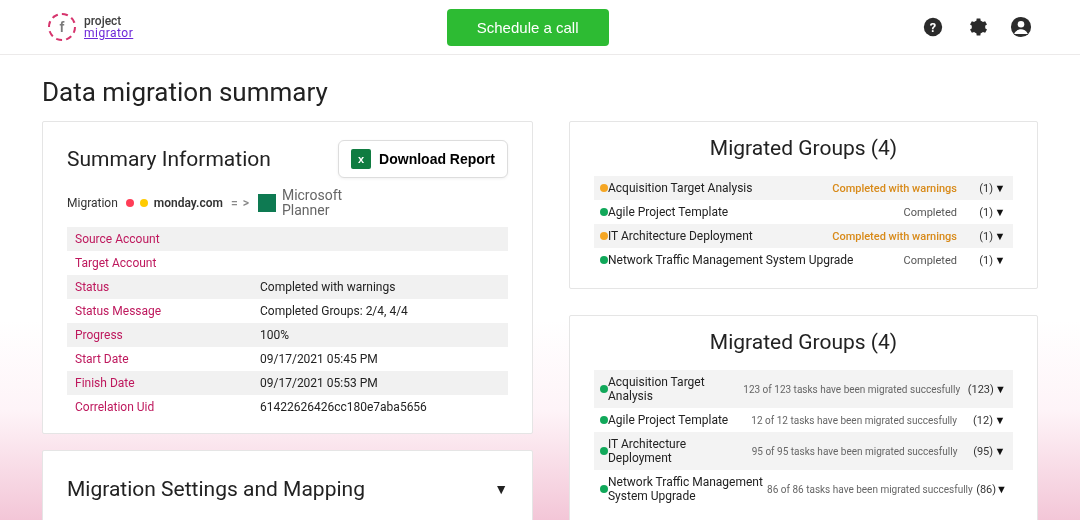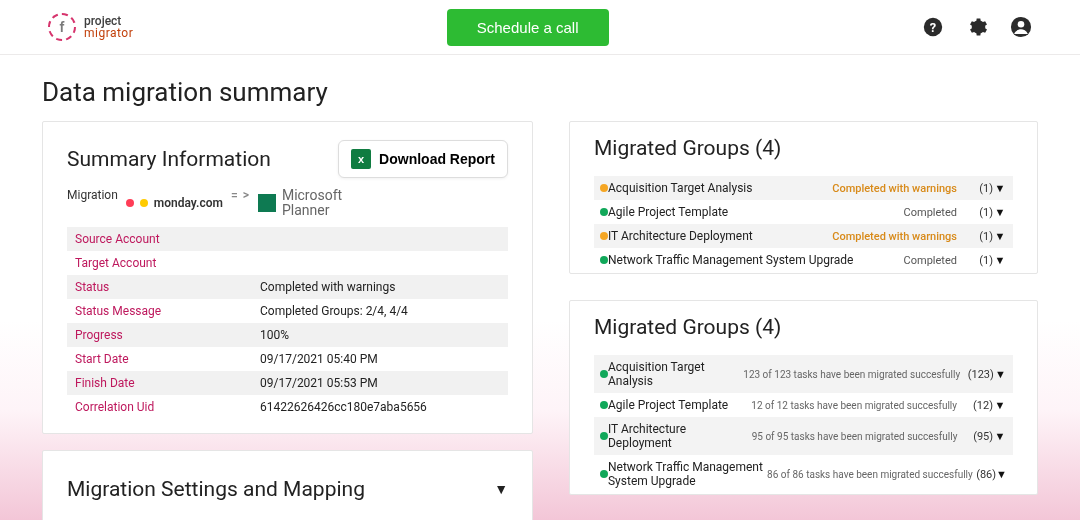--- a/index.html
+++ b/index.html
@@ -29,21 +29,21 @@
     padding: 0 48px;
     background: #ffffff;
   }
   .logo { display: flex; align-items: center; gap: 8px; font-size: 12px; line-height: 1; }
   .logo-mark {
     width: 28px; height: 28px; border: 2px dashed #d6336c; border-radius: 50%;
     display: flex; align-items: center; justify-content: center; color:#7a7a7a; font-size:14px; font-weight:600;
   }
   .logo-text { display: flex; flex-direction: column; }
   .logo-text span:first-child { color: #404040; font-weight: 500; }
-  .logo-text span:last-child { color: #c2410c; letter-spacing: .5px; }
+  .logo-text span:last-child { color: #6d28d9; letter-spacing: .5px; text-decoration: underline; }
   .schedule-btn {
     margin: 16px auto;
     background: #2dbb33;
     color: #fff;
     border: none;
     padding: 10px 30px;
     font-size: 15px;
     border-radius: 4px;
     cursor: pointer;
   }
@@ -58,46 +58,46 @@
   .left { width: 492px; }
   .right { width: 470px; display:flex; flex-direction:column; gap:26px;}
   .card {
     background: #fff;
     border: 1px solid #e5e5e5;
     border-radius: 2px;
     padding: 18px 24px;
   }
   .left .card { padding-bottom: 14px; }
   .card-header { display: flex; justify-content: space-between; align-items: center; margin-bottom: 10px; }
-  .card h2 { font-size: 21px; font-weight: 400; }
+  .card h2 { font-size: 21px; font-weight: 400; text-align: center; }
   .download-btn {
     display: flex; align-items: center; gap: 8px;
     border: 1px solid #ddd; background:#fff; border-radius: 6px;
     padding: 8px 12px; font-size: 14px; font-weight: 600; cursor:pointer;
     box-shadow: 0 1px 3px rgba(0,0,0,.06);
   }
   .xl-icon { width: 20px; height: 20px; background:#107C41; color:#fff; font-size:11px; font-weight:700; display:flex; align-items:center; justify-content:center; border-radius:2px;}
-  .migration-line { display:flex; gap:8px; font-size:12px; color:#333; margin-bottom:10px; }
+  .migration-line { display:flex; align-items:center; gap:8px; font-size:12px; color:#333; margin-bottom:10px; }
   .arrow { color:#888; font-weight:600; letter-spacing:1px; }
   .brand-monday { display:flex; align-items:center; gap:6px; font-weight:600; font-size:12px;}
   .brand-monday .b1{width:8px;height:8px;border-radius:50%;background:#ff3d57;}
   .brand-monday .b2{width:8px;height:8px;border-radius:50%;background:#ffcb00;}
   .brand-planner { display:flex; align-items:center; gap:6px; font-size:14px; line-height:1.05;}
   .brand-planner .pl-logo{ width:18px;height:18px;background:#0e7a52; display:inline-block;}
   .brand-planner .pl-text{ color:#666; }
   .info-rows { margin-top:4px; }
   .info-row { display:flex; font-size:12px; padding:5px 8px; }
   .info-row:nth-child(odd){ background:#f1f1f1; }
   .info-row .label { width: 185px; color:#be185d; }
   .info-row .value { color:#222; }
   .settings-card { margin-top: 16px; }
   .settings-card .row { display:flex; justify-content:space-between; align-items:center; padding: 8px 0;}
   .settings-card h2 { font-size: 21px; font-weight: 400;}
   .chev { font-size: 14px; cursor:pointer; user-select:none;}
-  .groups-card { padding: 14px 24px 1px 24px; }
+  .groups-card { padding: 14px 24px 16px 24px; }
   .groups-header { margin-bottom: 16px; }
   .groups-list .grow { display:flex; align-items:center; font-size:12px; padding:5px 6px; gap:0; }
   .groups-list .grow:nth-child(odd){ background:#f3f3f3; }
   .dot { width:8px;height:8px;border-radius:50%; flex:0 0 8px;}
   .dot.green{ background:#11a85a;}
   .dot.orange{ background:#f5a623;}
   .gname { flex: 1 1 auto; color:#222; }
   .gstatus { font-size:11px; color:#555; text-align:right; white-space:nowrap;}
   .gstatus.warn { color:#d88a19; font-weight:500;}
   .gsuccess { font-size: 10px; color:#666; text-align:right; white-space:nowrap; }
@@ -179,21 +179,21 @@
             <div class="info-row">
               <span class="label">Status Message</span>
               <span class="value">Completed Groups: 2/4, 4/4</span>
             </div>
             <div class="info-row">
               <span class="label">Progress</span>
               <span class="value">100%</span>
             </div>
             <div class="info-row">
               <span class="label">Start Date</span>
-              <span class="value">09/17/2021 05:40 PM</span>
+              <span class="value">09/17/2021 05:45 PM</span>
             </div>
             <div class="info-row">
               <span class="label">Finish Date</span>
               <span class="value">09/17/2021 05:53 PM</span>
             </div>
             <div class="info-row">
               <span class="label">Correlation Uid</span>
               <span class="value">61422626426cc180e7aba5656</span>
             </div>
           </div>

